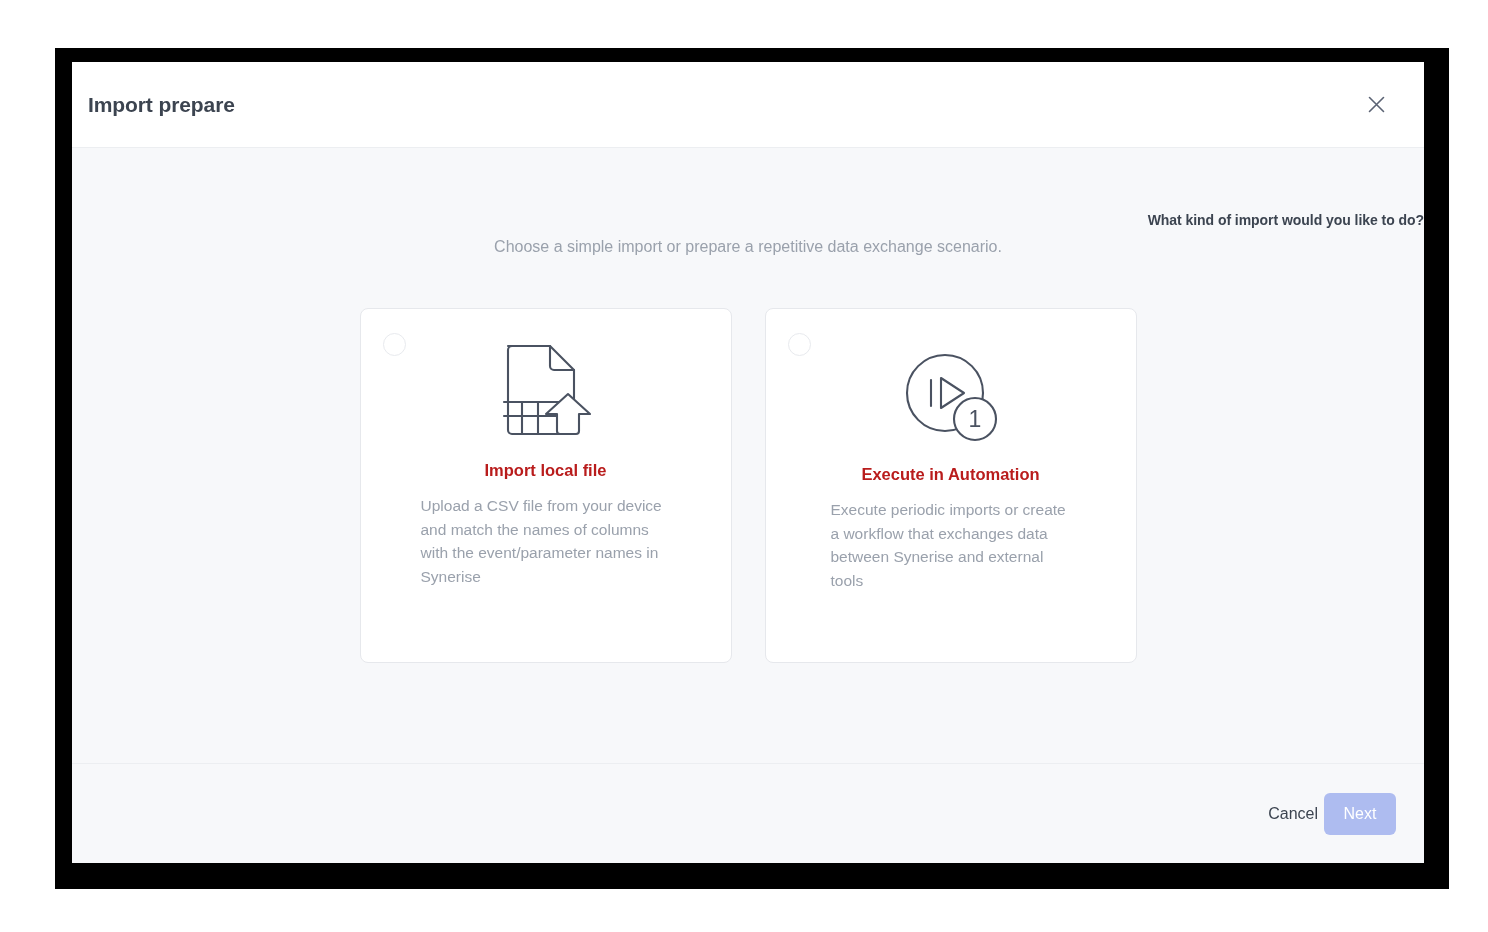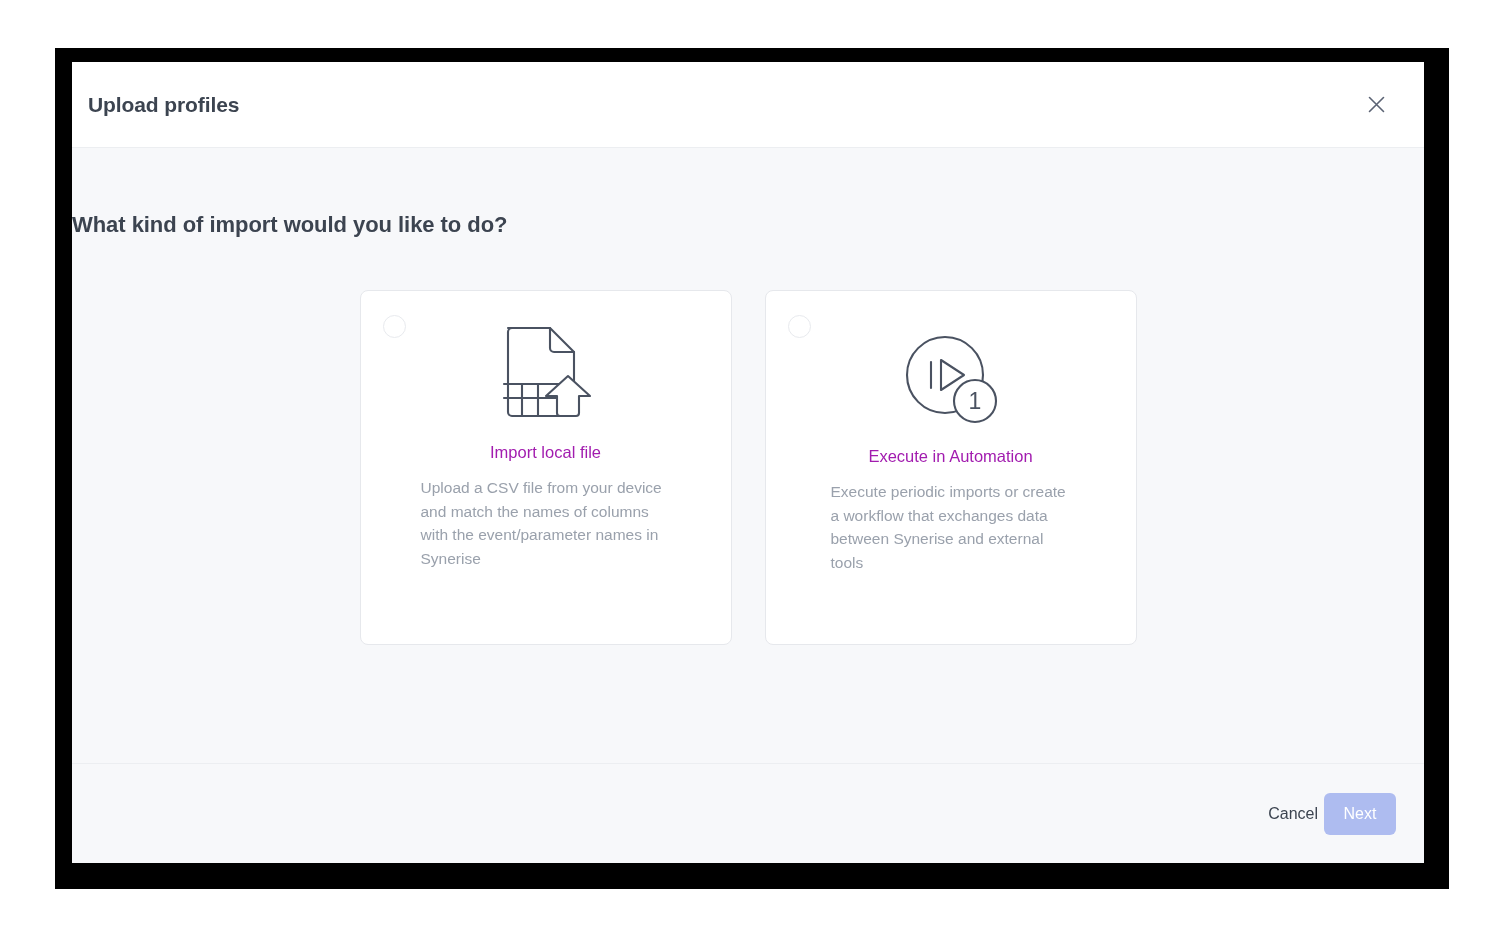--- a/index.html
+++ b/index.html
@@ -56,22 +56,22 @@
   .close-btn svg { display: block; }
 
   
   .modal-body {
     flex: 1 1 auto;
     background: #f7f8fa;
     position: relative;
     padding-top: 64px;
   }
   .headline {
-    text-align: left;
-    font-size: 22px;
+    text-align: right;
+    font-size: 14px;
     font-weight: bold;
     color: #3c4450;
     margin: 0 0 10px 0;
     letter-spacing: -0.05px;
   }
   .subhead {
     text-align: center;
     font-size: 16px;
     color: #9aa1ac;
     margin: 0;
@@ -108,22 +108,22 @@
   }
   .card-icon {
     height: 150px;
     display: flex;
     align-items: center;
     justify-content: center;
     width: 100%;
   }
   .card-title {
     font-size: 16.5px;
-    font-weight: normal;
-    color: #a21caf;
+    font-weight: bold;
+    color: #b91c1c;
     text-align: center;
   }
   .card-desc {
     margin-top: 14px;
     font-size: 15.5px;
     line-height: 23.5px;
     color: #9aa1ac;
     text-align: left;
     width: 250px;
   }
@@ -166,31 +166,32 @@
   }
 </style>
 </head>
 <body>
 
 <div id="frame"></div>
 
 <div id="modal">
 
   <div class="modal-header">
-    <div class="modal-title">Upload profiles</div>
+    <div class="modal-title">Import prepare</div>
     <div class="close-btn">
       <svg width="19" height="19" viewBox="0 0 19 19" aria-hidden="true">
         <path d="M2.5 2.5 L16.5 16.5 M16.5 2.5 L2.5 16.5" stroke="currentColor" stroke-width="1.6" stroke-linecap="round" fill="none"></path>
       </svg>
     </div>
   </div>
 
   <div class="modal-body">
 
     <div class="headline">What kind of import would you like to do?</div>
+    <div class="subhead">Choose a simple import or prepare a repetitive data exchange scenario.</div>
 
     <div class="cards">
 
       <div class="card" id="card-local">
         <div class="card-radio"></div>
 
         <div class="card-icon">
           <svg width="96" height="100" viewBox="0 0 96 100" aria-hidden="true">
             <g fill="none" stroke="#4a5261" stroke-width="2.1" stroke-linejoin="round" stroke-linecap="round">
 

